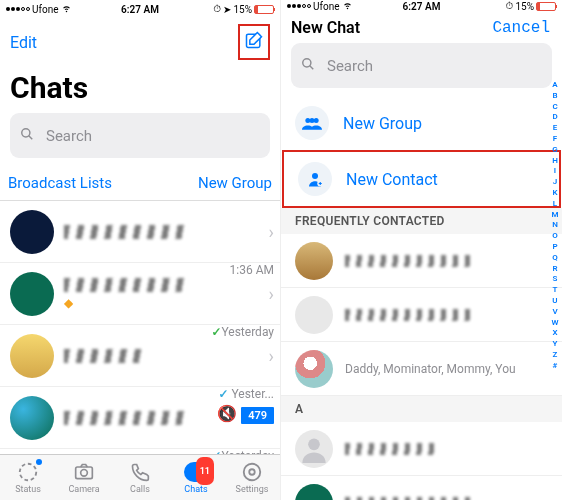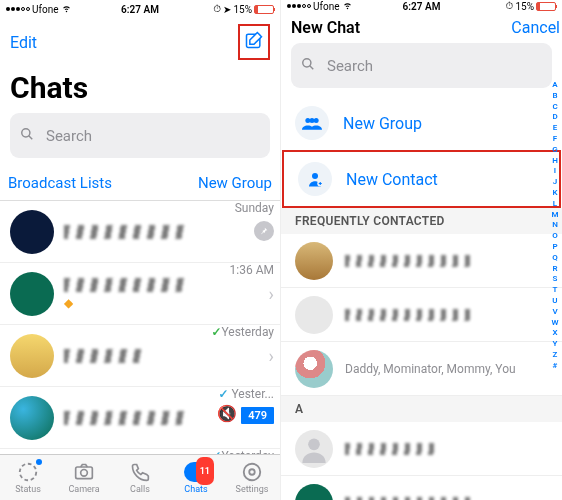--- a/index.html
+++ b/index.html
@@ -142,28 +142,20 @@
     <span class="bc-link">Broadcast Lists</span>
     <span class="bc-link">New Group</span>
   </div>
 
   <div class="chat-list">
     <div class="chat-row">
       <div class="avatar dark"></div>
       <div class="chat-content">
         <div class="chat-name-blur"></div>
       </div>
-      <div class="chat-meta">
-        <div class="chat-time">Sunday</div>
-        <div style="margin-top:6px;"><span class="pin">
-          <svg width="10" height="10" viewBox="0 0 24 24" fill="#fff">
-                <path d="M14 4l6 6-4 1-3 6-2-2-5 5-1-1 5-5-2-2 6-3z"></path>
-              </svg>
-        </span></div>
-      </div>
       <span class="chev">›</span>
     </div>
 
     <div class="chat-row">
       <div class="avatar green"></div>
       <div class="chat-content">
         <div class="chat-name-blur"></div>
         <div style="margin-top:4px; font-size:12px;"><span style="color:#f5a623;">◆</span></div>
       </div>
       <div class="chat-meta">
@@ -272,21 +264,21 @@
       <span>⏱</span>
       <span>15%</span>
       <div class="battery">
           <div class="battery-fill"></div>
         </div>
     </div>
   </div>
 
   <div class="header" style="justify-content:flex-start; position:relative;">
     <span class="header-title">New Chat</span>
-    <span class="header-link" style="position:absolute; right:2px;">Cancel</span>
+    <span class="header-link" style="position:absolute; right:12px;font-family:Liberation Mono, monospace;">Cancel</span>
   </div>
 
   <div class="search-bar">
     <span class="search-icon"><svg width="14" height="14" viewBox="0 0 24 24" fill="none" stroke="#8e8e93" stroke-width="2.5">
           <circle cx="10" cy="10" r="7"></circle>
           <path d="M21 21l-6-6"></path>
         </svg></span>
     <span class="search-text">Search</span>
   </div>
 

